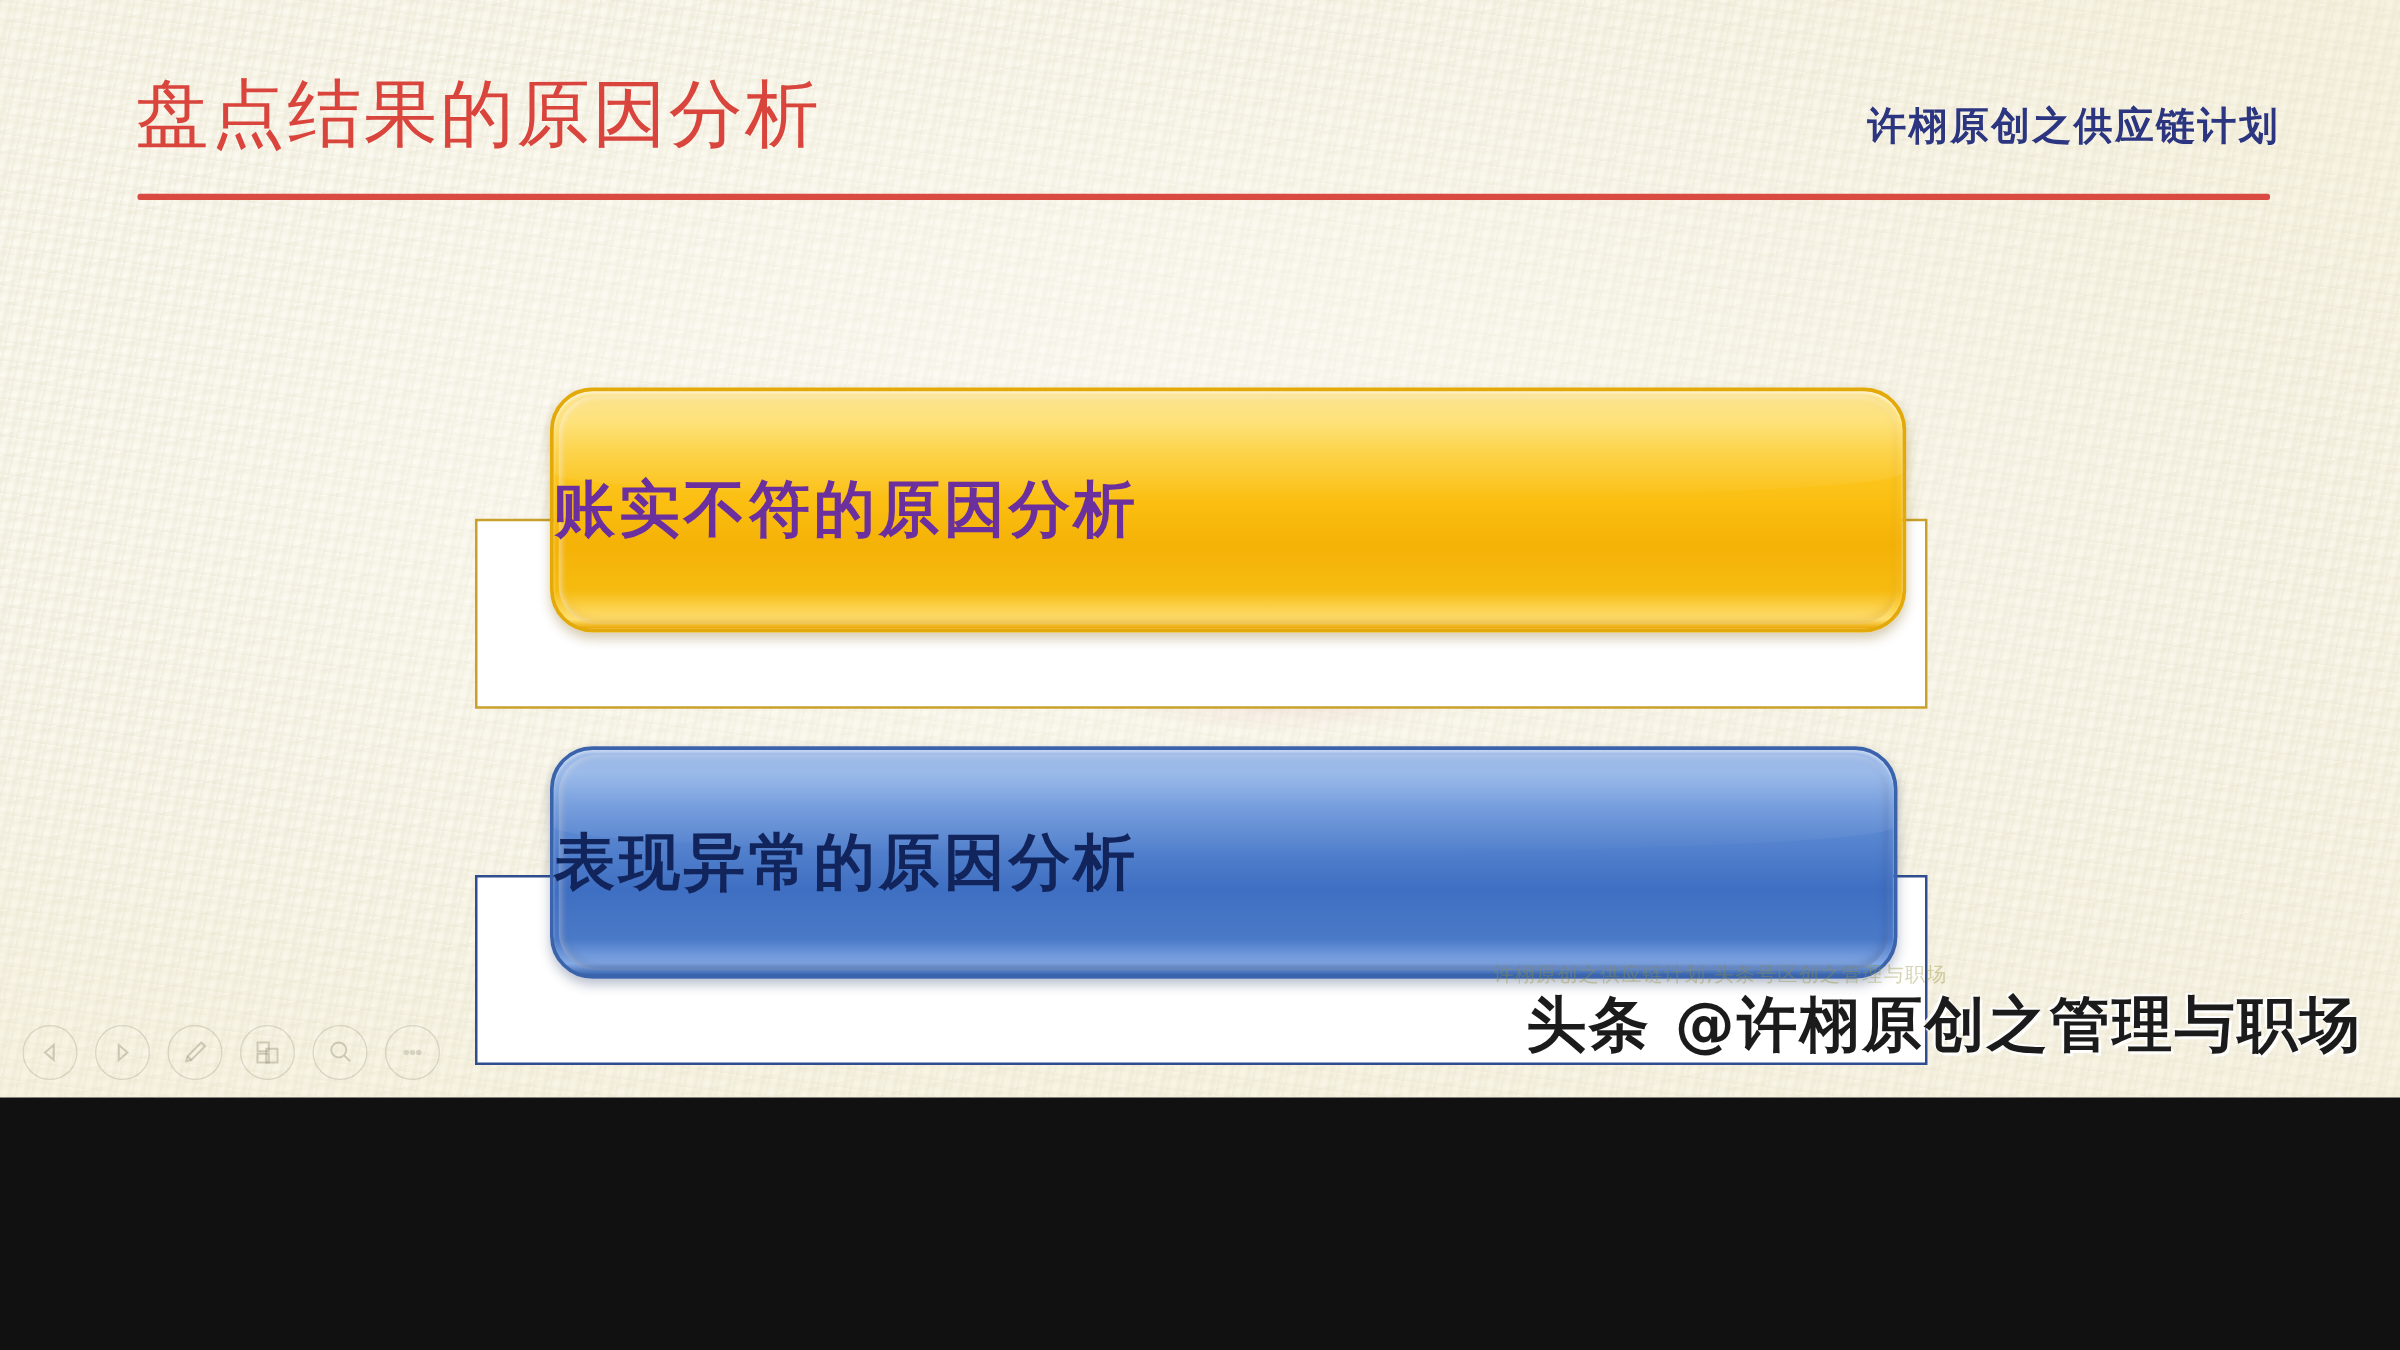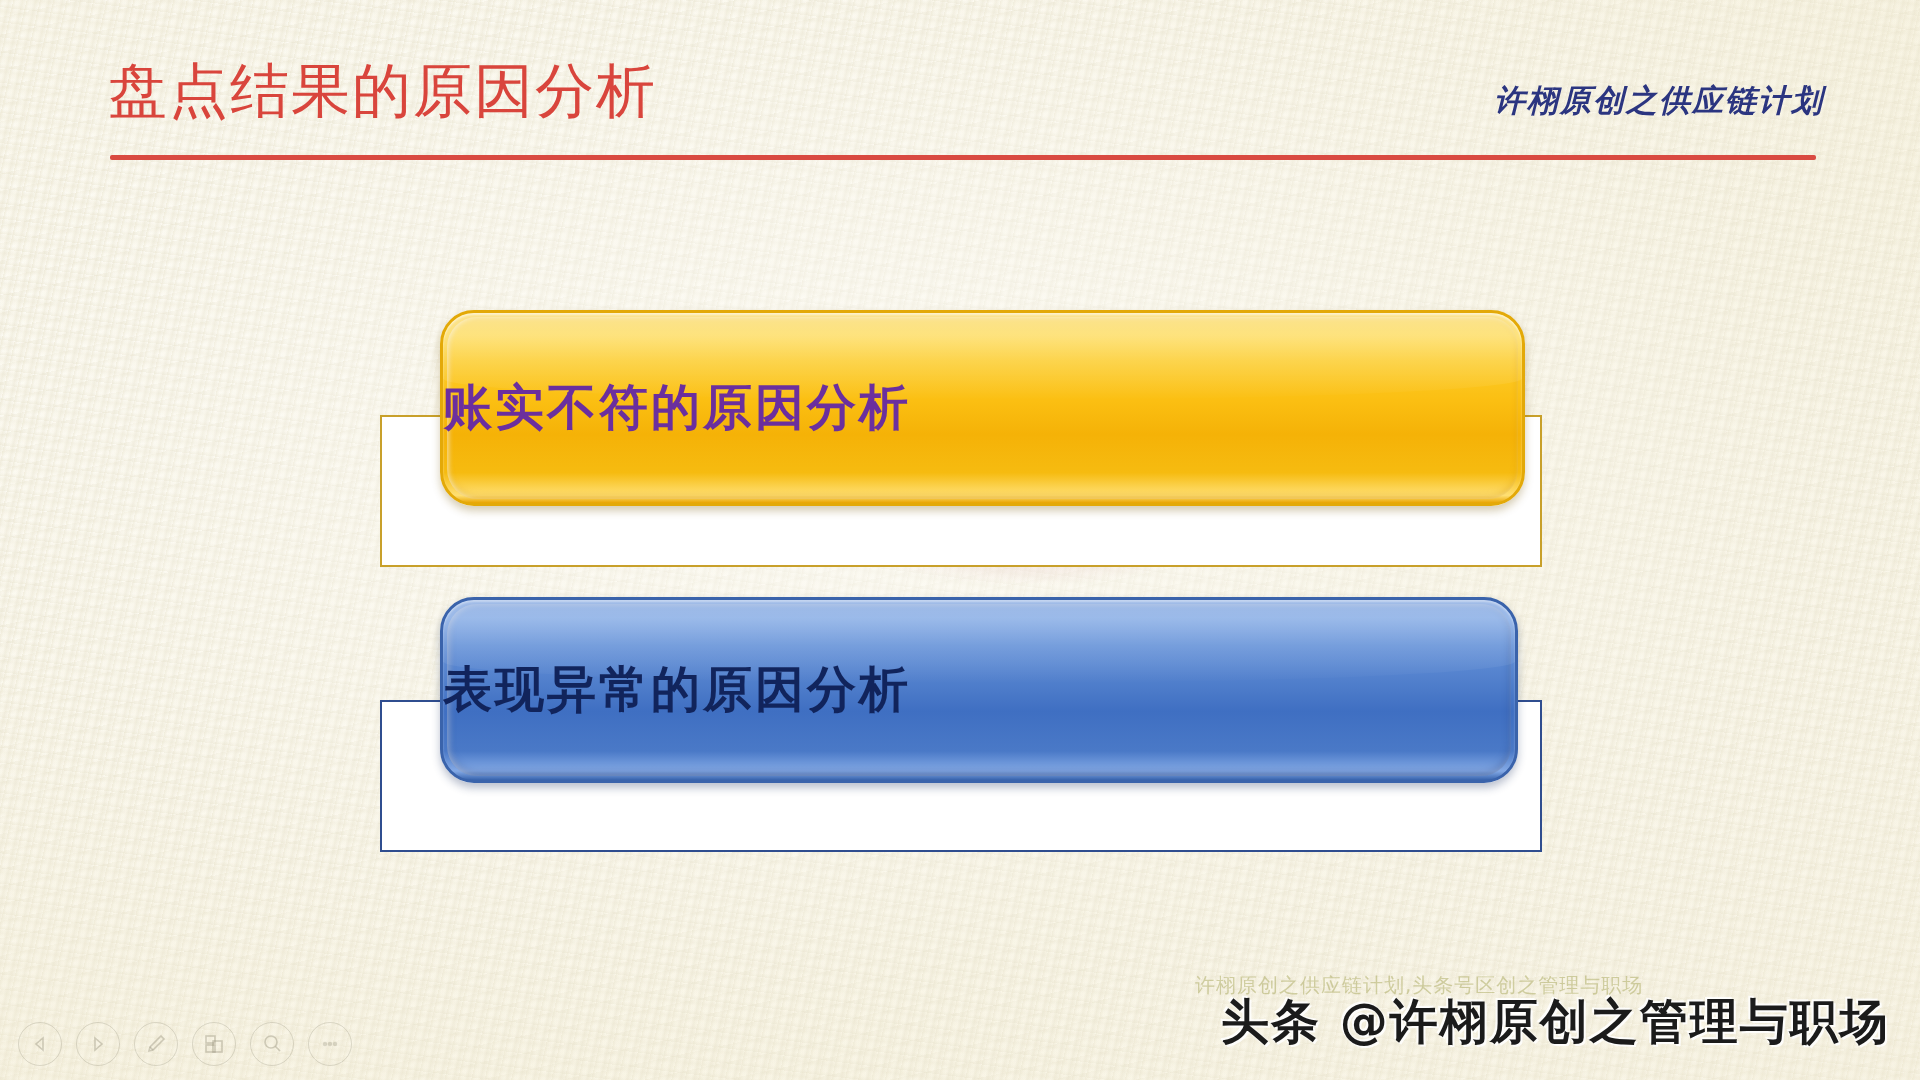--- a/index.html
+++ b/index.html
@@ -3,21 +3,21 @@
 <meta charset="utf-8">
 <style>
   html, body {
     margin: 0;
     padding: 0;
     background: #111;
   }
   #slide {
     position: relative;
     width: 1920px;
-    height: 1080px;
+    height: 878px;
     overflow: hidden;
     background-color: #fbf9f0;
     font-family: "Liberation Sans", "DejaVu Sans", sans-serif;
   }
   
   #texture {
     position: absolute;
     inset: 0;
     background-color: #fcfaf1;
     background-image:
@@ -65,21 +65,20 @@
     font-family: "DejaVu Sans", "Liberation Sans", sans-serif;
     white-space: nowrap;
   }
   .subtitle {
     position: absolute;
     right: 96px;
     top: 80px;
     font-size: 31px;
     color: #2b3580;
     font-family: "Liberation Serif", "DejaVu Serif", serif;
-    font-style: italic;
     font-weight: 600;
     letter-spacing: 2px;
     white-space: nowrap;
     margin-left: 44px;
   }
   .title-rule {
     position: absolute;
     left: 110px;
     top: 155px;
     width: 1706px;
@@ -190,21 +189,21 @@
     position: absolute;
     left: 1185px;
     bottom: 18px;
     width: 730px;
     height: 90px;
   }
   .wm-faint {
     position: absolute;
     left: 10px;
     top: 0px;
-    font-size: 20px;
+    font-size: 16px;
     color: rgba(150,150,60,0.40);
     letter-spacing: 1px;
     white-space: nowrap;
     font-family: "DejaVu Sans", "Liberation Sans", sans-serif;
   }
   .wm-main {
     position: absolute;
     left: 0px;
     top: 18px;
     font-size: 48px;

